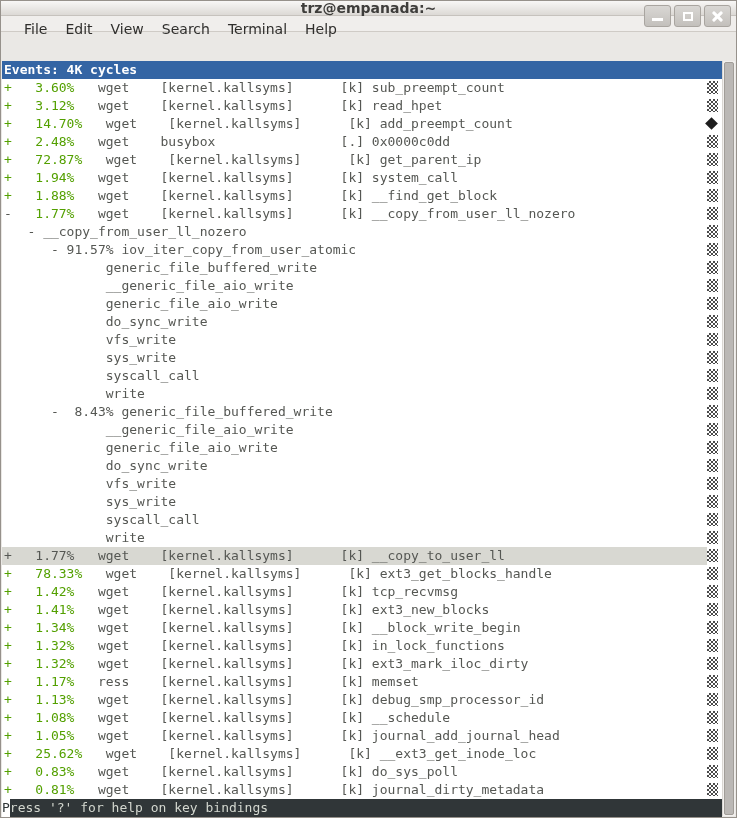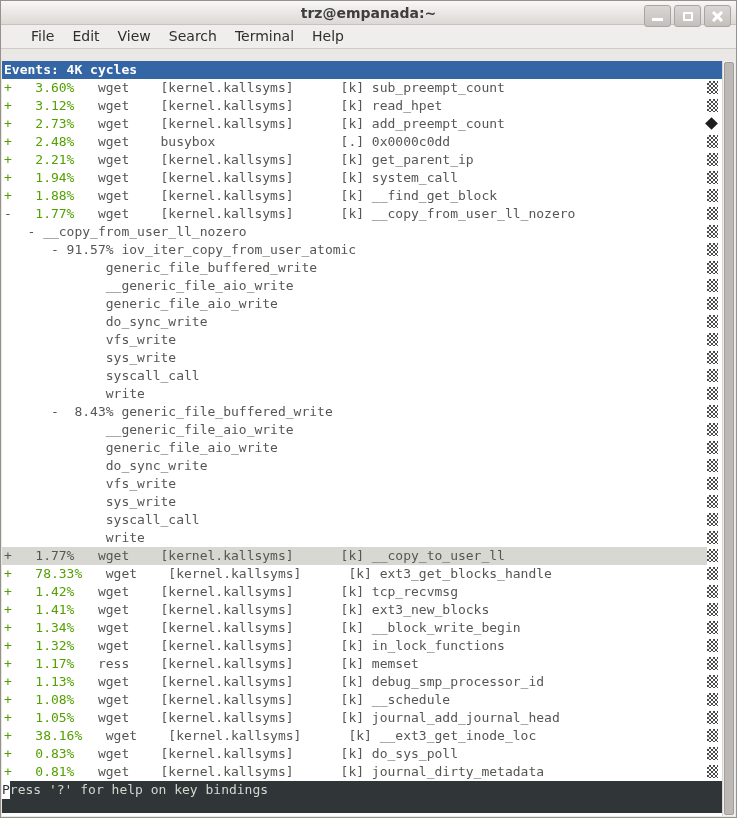--- a/index.html
+++ b/index.html
@@ -12,42 +12,42 @@
   }
   *{box-sizing:border-box}
   html,body{margin:0;padding:0;background:#777;}
   .window{
     width:737px;height:818px;position:relative;overflow:hidden;
     border:1px solid #96918b;background:#eae8e5;
     font-family:"DejaVu Sans","Liberation Sans",sans-serif;
   }
   
   .titlebar{
-    height:24px;display:flex;align-items:center;justify-content:center;position:relative;
+    height:15px;display:flex;align-items:center;justify-content:center;position:relative;
     background:linear-gradient(#f8f7f6,#dcd9d5);
     border-bottom:1px solid #c6c2bd;
   }
   .title{font-size:14px;font-weight:bold;color:#3e3d3b;}
   .win-controls{position:absolute;right:5px;top:4px;display:flex;gap:3px;}
   .win-btn{
     width:27px;height:22px;border:1px solid #a9a5a0;border-radius:3px;
     background:linear-gradient(#d9d7d4,#c3c0bc);
     display:flex;align-items:center;justify-content:center;
   }
   .g-min{width:11px;height:3px;background:#fff;margin-top:7px;}
   .g-max{width:10px;height:9px;border:2px solid #fff;}
   .g-close{position:relative;width:11px;height:11px;}
   .g-close::before,.g-close::after{
     content:"";position:absolute;left:-1px;top:4px;width:13px;height:3px;background:#fff;border-radius:1px;
   }
   .g-close::before{transform:rotate(45deg);}
   .g-close::after{transform:rotate(-45deg);}
   
   .menubar{
-    height:24px;display:flex;align-items:center;padding-left:21px;
+    height:16px;display:flex;padding-left:14px;
     background:#f0eeec;font-size:14px;color:#2f2e2c;
     border-bottom:1px solid #cfcbc6;
   }
   .menu-item{padding:0 9px;line-height:27px;cursor:default;}
   
   .term{
     position:absolute;top:60px;left:1px;right:1px;bottom:1px;
     display:flex;background:#ffffff;
   }
   .term-content{
@@ -117,23 +117,23 @@
     <span class="menu-item">Terminal</span>
     <span class="menu-item">Help</span>
   </div>
 
   <div class="term">
     <div class="term-content">
       <div class="header-row">Events: 4K cycles</div>
       <div>
           <div class="trow"><span class="green">+   </span><span class="green">3.60%</span><span>   wget    [kernel.kallsyms]      [k] sub_preempt_count</span><span class="marker checker"></span></div>
           <div class="trow"><span class="green">+   </span><span class="green">3.12%</span><span>   wget    [kernel.kallsyms]      [k] read_hpet</span><span class="marker checker"></span></div>
-          <div class="trow"><span class="green">+   </span><span class="green">2.73%</span><span>   wget    [kernel.kallsyms]      [k] add_preempt_count</span><span class="marker diamond"></span></div>
+          <div class="trow"><span class="green">+   </span><span class="green">14.70%</span><span>   wget    [kernel.kallsyms]      [k] add_preempt_count</span><span class="marker diamond"></span></div>
           <div class="trow"><span class="green">+   </span><span class="green">2.48%</span><span>   wget    busybox                [.] 0x0000c0dd</span><span class="marker checker"></span></div>
-          <div class="trow"><span class="green">+   </span><span class="green">2.21%</span><span>   wget    [kernel.kallsyms]      [k] get_parent_ip</span><span class="marker checker"></span></div>
+          <div class="trow"><span class="green">+   </span><span class="green">72.87%</span><span>   wget    [kernel.kallsyms]      [k] get_parent_ip</span><span class="marker checker"></span></div>
           <div class="trow"><span class="green">+   </span><span class="green">1.94%</span><span>   wget    [kernel.kallsyms]      [k] system_call</span><span class="marker checker"></span></div>
           <div class="trow"><span class="green">+   </span><span class="green">1.88%</span><span>   wget    [kernel.kallsyms]      [k] __find_get_block</span><span class="marker checker"></span></div>
           <div class="trow"><span>-   </span><span class="green">1.77%</span><span>   wget    [kernel.kallsyms]      [k] __copy_from_user_ll_nozero</span><span class="marker checker"></span></div>
           <div class="trow"><span>   - __copy_from_user_ll_nozero</span><span class="marker checker"></span></div>
           <div class="trow"><span>      - 91.57% iov_iter_copy_from_user_atomic</span><span class="marker checker"></span></div>
           <div class="trow"><span>             generic_file_buffered_write</span><span class="marker checker"></span></div>
           <div class="trow"><span>             __generic_file_aio_write</span><span class="marker checker"></span></div>
           <div class="trow"><span>             generic_file_aio_write</span><span class="marker checker"></span></div>
           <div class="trow"><span>             do_sync_write</span><span class="marker checker"></span></div>
           <div class="trow"><span>             vfs_write</span><span class="marker checker"></span></div>
@@ -147,25 +147,26 @@
           <div class="trow"><span>             vfs_write</span><span class="marker checker"></span></div>
           <div class="trow"><span>             sys_write</span><span class="marker checker"></span></div>
           <div class="trow"><span>             syscall_call</span><span class="marker checker"></span></div>
           <div class="trow"><span>             write</span><span class="marker checker"></span></div>
           <div class="trow selected"><span>+   </span><span>1.77%</span><span>   wget    [kernel.kallsyms]      [k] __copy_to_user_ll</span><span class="marker checker"></span></div>
           <div class="trow"><span class="green">+   </span><span class="green">78.33%</span><span>   wget    [kernel.kallsyms]      [k] ext3_get_blocks_handle</span><span class="marker checker"></span></div>
           <div class="trow"><span class="green">+   </span><span class="green">1.42%</span><span>   wget    [kernel.kallsyms]      [k] tcp_recvmsg</span><span class="marker checker"></span></div>
           <div class="trow"><span class="green">+   </span><span class="green">1.41%</span><span>   wget    [kernel.kallsyms]      [k] ext3_new_blocks</span><span class="marker checker"></span></div>
           <div class="trow"><span class="green">+   </span><span class="green">1.34%</span><span>   wget    [kernel.kallsyms]      [k] __block_write_begin</span><span class="marker checker"></span></div>
           <div class="trow"><span class="green">+   </span><span class="green">1.32%</span><span>   wget    [kernel.kallsyms]      [k] in_lock_functions</span><span class="marker checker"></span></div>
+          <div class="trow"><span class="green">+   </span><span class="green">1.32%</span><span>   wget    [kernel.kallsyms]      [k] ext3_mark_iloc_dirty</span><span class="marker checker"></span></div>
           <div class="trow"><span class="green">+   </span><span class="green">1.17%</span><span>   ress    [kernel.kallsyms]      [k] memset</span><span class="marker checker"></span></div>
           <div class="trow"><span class="green">+   </span><span class="green">1.13%</span><span>   wget    [kernel.kallsyms]      [k] debug_smp_processor_id</span><span class="marker checker"></span></div>
           <div class="trow"><span class="green">+   </span><span class="green">1.08%</span><span>   wget    [kernel.kallsyms]      [k] __schedule</span><span class="marker checker"></span></div>
           <div class="trow"><span class="green">+   </span><span class="green">1.05%</span><span>   wget    [kernel.kallsyms]      [k] journal_add_journal_head</span><span class="marker checker"></span></div>
-          <div class="trow"><span class="green">+   </span><span class="green">38.16%</span><span>   wget    [kernel.kallsyms]      [k] __ext3_get_inode_loc</span><span class="marker checker"></span></div>
+          <div class="trow"><span class="green">+   </span><span class="green">25.62%</span><span>   wget    [kernel.kallsyms]      [k] __ext3_get_inode_loc</span><span class="marker checker"></span></div>
           <div class="trow"><span class="green">+   </span><span class="green">0.83%</span><span>   wget    [kernel.kallsyms]      [k] do_sys_poll</span><span class="marker checker"></span></div>
           <div class="trow"><span class="green">+   </span><span class="green">0.81%</span><span>   wget    [kernel.kallsyms]      [k] journal_dirty_metadata</span><span class="marker checker"></span></div>
         </div>
       <div class="status-row"><span class="status-cursor">P</span><span>ress '?' for help on key bindings</span></div>
     </div>
     <div class="gtk-scrollbar">
       <div class="gtk-thumb"></div>
     </div>
   </div>
 

